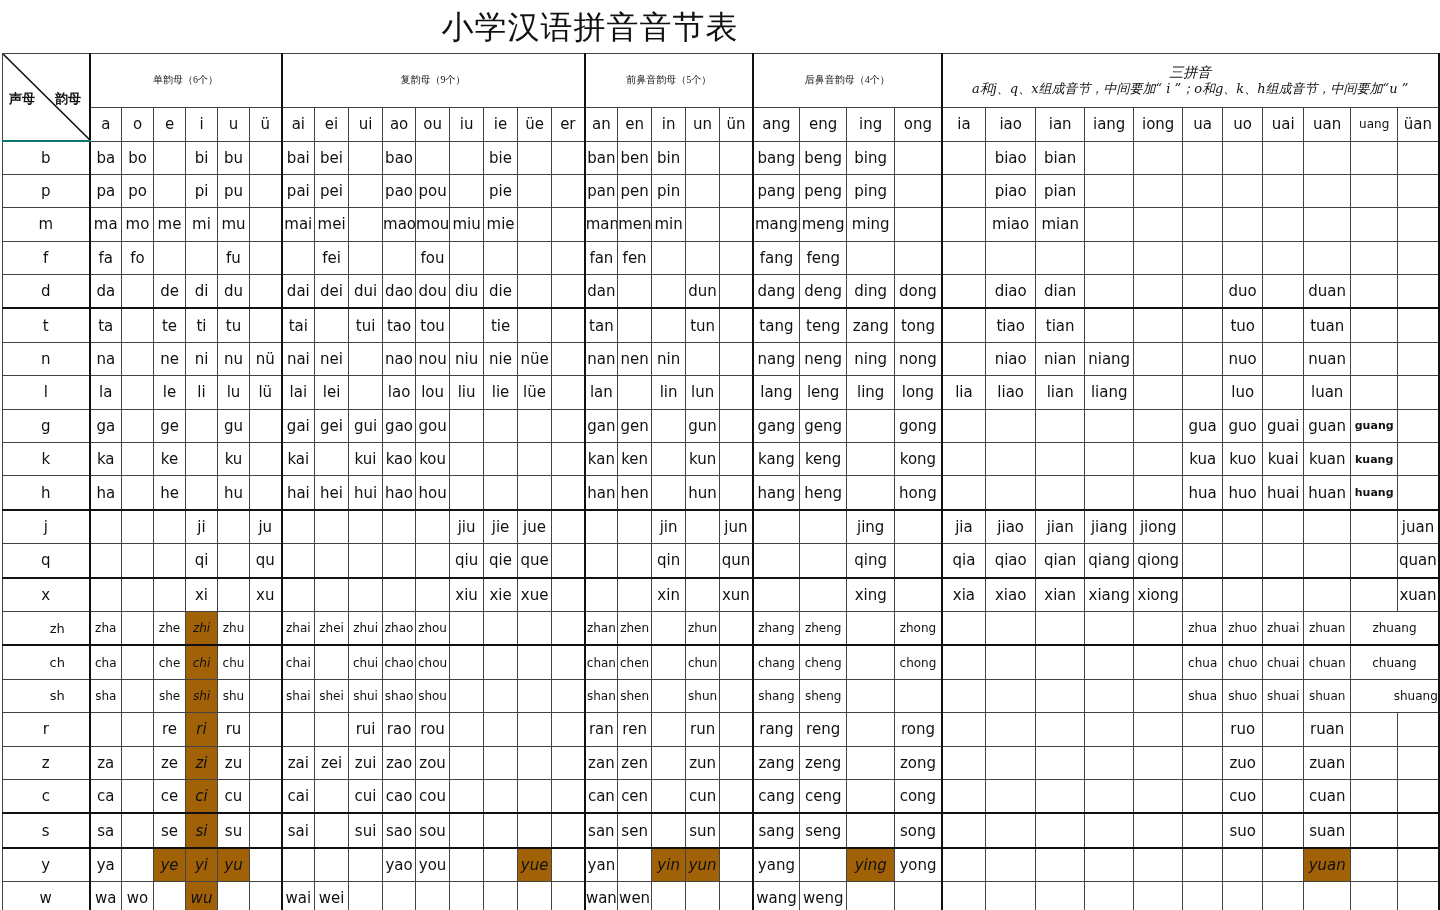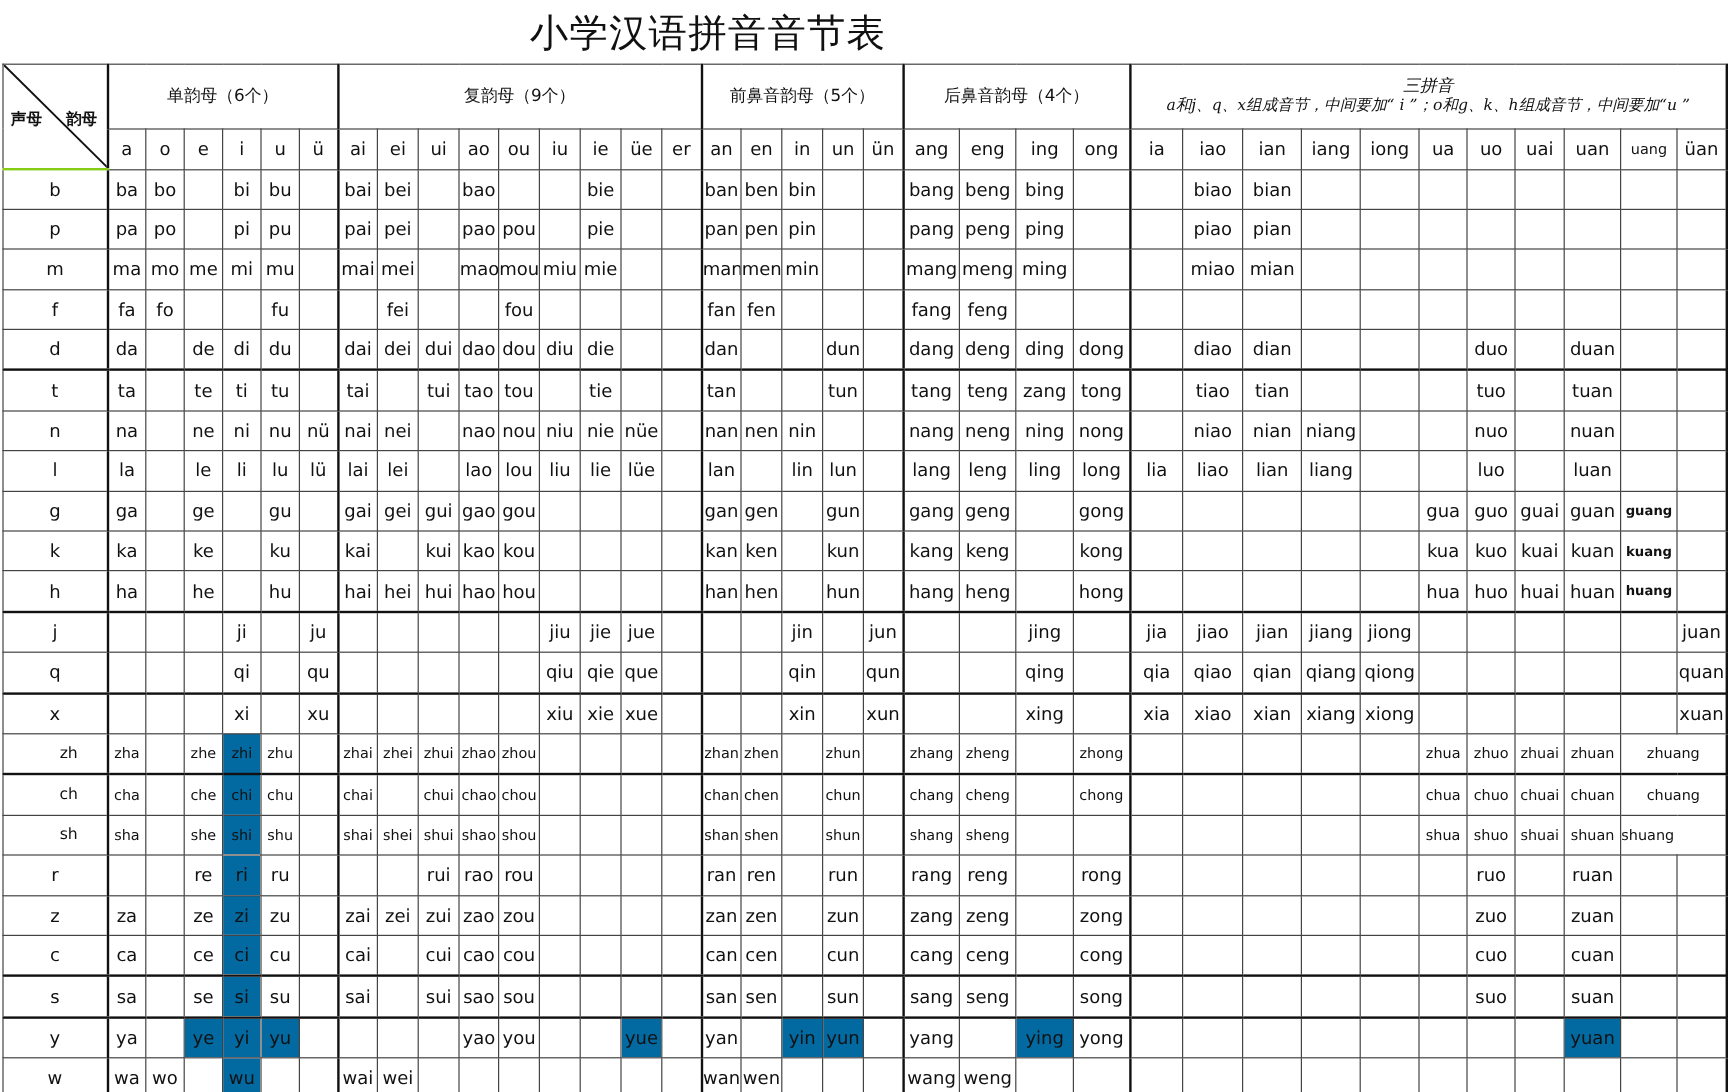--- a/index.html
+++ b/index.html
@@ -4,31 +4,31 @@
 <style>
   html, body { margin:0; padding:0; background:#ffffff; }
   body { width:1440px; height:910px; position:relative; overflow:hidden;
          font-family:"DejaVu Sans","Liberation Sans",sans-serif; color:#111; }
   .title { position:absolute; left:0; top:6px; width:1180px; text-align:center;
            font-size:32px; letter-spacing:1px; font-weight:normal; color:#111; }
   table.grid { position:absolute; left:2px; top:53px; border-collapse:collapse;
                table-layout:fixed; width:1436px; }
   table.grid td, table.grid th { border:1px solid #444; padding:0; text-align:center;
                overflow:hidden; white-space:nowrap; font-weight:normal; }
-  th.group { font-size:14px; font-weight:bold; height:52px; }
+  th.group { font-size:10px; font-weight:bold; height:52px;font-family:Liberation Serif, serif; }
   th.group.tri { font-weight:normal; font-size:14px; line-height:18px; font-family:"DejaVu Serif","Liberation Serif",serif;font-style:italic; }
   th.group.tri .tri-title { font-weight:normal; font-family:"DejaVu Sans","Liberation Sans",sans-serif; }
   th.final { font-size:15px; font-weight:bold; height:32px; border-bottom:2px solid #111; }
   th.final.small { font-weight:normal; font-size:12px; }
   td.cell { font-size:15px; height:32.4px; color:#111; }
   td.cell.sm { font-size:12px; }
   td.cell.xs { font-size:11px; font-weight:bold; }
   td.initial { font-size:15px; font-weight:bold; }
   td.initial.thin { font-weight:normal; font-size:13px;padding-left:23px; }
-  td.hl { background:#0369a1; }
+  td.hl { background:#a16207;font-style:italic; }
   .corner { position:relative; height:86px; }
   .corner svg { position:absolute; left:0; top:0; }
   .corner .lbl-s { position:absolute; left:6px; top:36px; font-size:13px; font-weight:bold; }
   .corner .lbl-y { position:absolute; left:52px; top:36px; font-size:13px; font-weight:bold; }
   .thick-l { border-left:2px solid #111 !important; }
   tr.thick-b td { border-bottom:2px solid #111; }
   .outer-r { border-right:2px solid #111 !important; }
 </style>
 </head>
 <body>
@@ -69,21 +69,21 @@
       <col style="width: 49px;">
       <col style="width: 40px;">
       <col style="width: 40px;">
       <col style="width: 41px;">
       <col style="width: 47px;">
       <col style="width: 47px;">
       <col style="width: 41px;">
     </colgroup>
   <thead>
     <tr>
-      <th rowspan="2" style="border-bottom:2px solid #84cc16;">
+      <th rowspan="2" style="border-bottom:2px solid #0f766e;">
         <div class="corner">
           <svg width="87" height="86">
             <line x1="0" y1="0" x2="87" y2="86" stroke="#111" stroke-width="1.6"></line>
           </svg>
           <span class="lbl-s">声母</span>
           <span class="lbl-y">韵母</span>
         </div>
       </th>
       <th class="group thick-l" colspan="6">单韵母（6个）</th>
       <th class="group thick-l" colspan="9">复韵母（9个）</th>
@@ -767,21 +767,21 @@
         <td class="cell sm"></td>
         <td class="cell sm thick-l"></td>
         <td class="cell sm"></td>
         <td class="cell sm"></td>
         <td class="cell sm"></td>
         <td class="cell sm"></td>
         <td class="cell sm">shua</td>
         <td class="cell sm">shuo</td>
         <td class="cell sm">shuai</td>
         <td class="cell sm">shuan</td>
-        <td colspan="2" class="cell sm outer-r" style="text-align: left;">shuang</td>
+        <td colspan="2" class="cell sm outer-r" style="text-align: right;">shuang</td>
       </tr>
       <tr>
         <td class="initial">r</td>
         <td class="cell thick-l"></td>
         <td class="cell"></td>
         <td class="cell">re</td>
         <td class="cell hl">ri</td>
         <td class="cell">ru</td>
         <td class="cell"></td>
         <td class="cell thick-l"></td>

